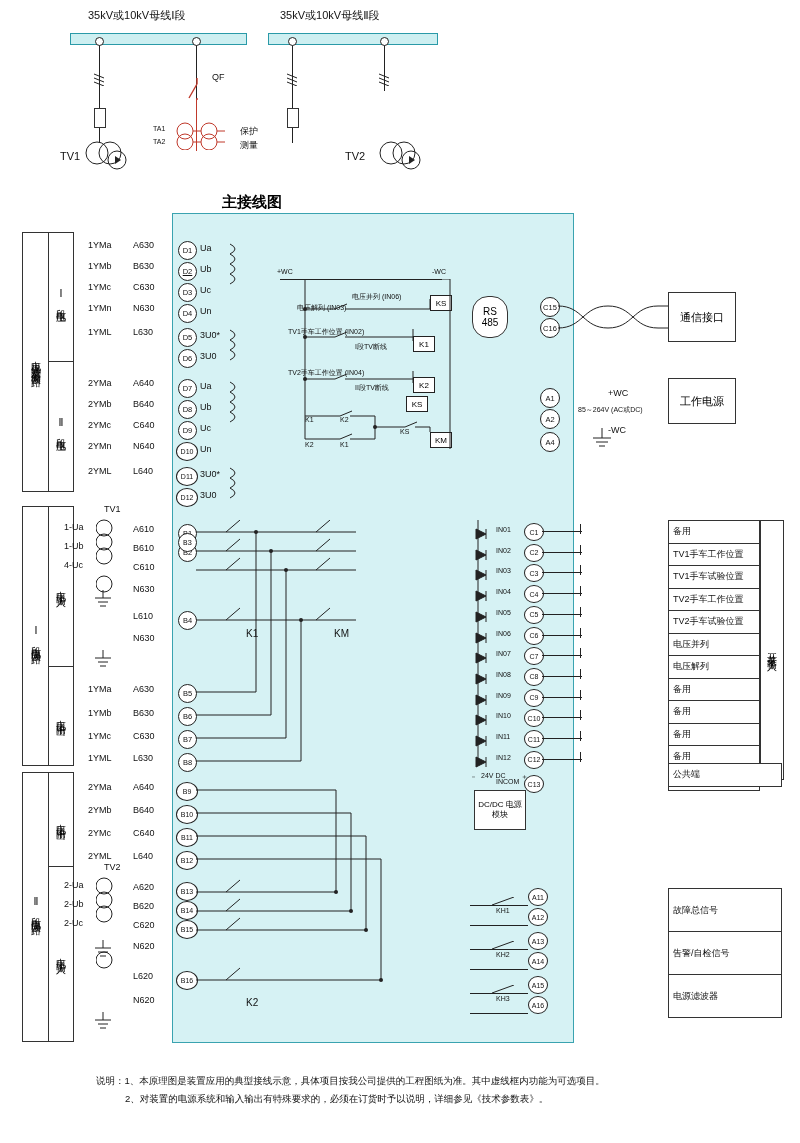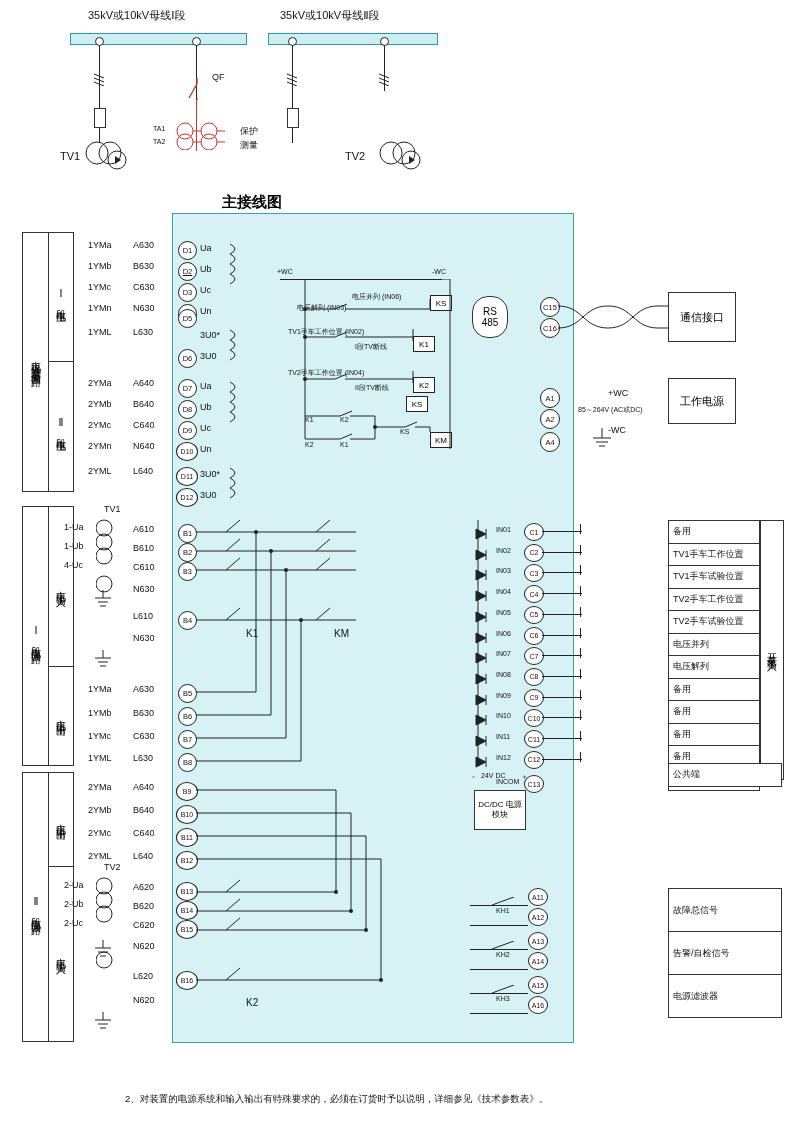--- a/index.html
+++ b/index.html
@@ -151,21 +151,21 @@
   <div class="abs txt" style="left:133px;top:240px;">A630</div>
   <div class="abs txt" style="left:133px;top:261px;">B630</div>
   <div class="abs txt" style="left:133px;top:282px;">C630</div>
   <div class="abs txt" style="left:133px;top:303px;">N630</div>
   <div class="abs txt" style="left:133px;top:327px;">L630</div>
 
   <div class="abs circ" style="left:178px;top:241px;width:17px;height:17px;">D1</div>
   <div class="abs circ" style="left:178px;top:262px;width:17px;height:17px;text-decoration:underline;">D2</div>
   <div class="abs circ" style="left:178px;top:283px;width:17px;height:17px;">D3</div>
   <div class="abs circ" style="left:178px;top:304px;width:17px;height:17px;">D4</div>
-  <div class="abs circ" style="left:178px;top:309px;width:17px;height:17px;">D5</div>
+  <div class="abs circ" style="left:178px;top:328px;width:17px;height:17px;">D5</div>
   <div class="abs circ" style="left:178px;top:349px;width:17px;height:17px;">D6</div>
 
   <div class="abs txt" style="left:200px;top:243px;">Ua</div>
   <div class="abs txt" style="left:200px;top:264px;">Ub</div>
   <div class="abs txt" style="left:200px;top:285px;">Uc</div>
   <div class="abs txt" style="left:200px;top:306px;">Un</div>
   <div class="abs txt" style="left:200px;top:330px;">3U0*</div>
   <div class="abs txt" style="left:200px;top:351px;">3U0</div>
 
   <div class="abs" style="left:228px;top:240px;">
@@ -334,21 +334,21 @@
 
   <div class="abs txt" style="left:133px;top:524px;">A610</div>
   <div class="abs txt" style="left:133px;top:543px;">B610</div>
   <div class="abs txt" style="left:133px;top:562px;">C610</div>
   <div class="abs txt" style="left:133px;top:584px;">N630</div>
   <div class="abs txt" style="left:133px;top:611px;">L610</div>
   <div class="abs txt" style="left:133px;top:633px;">N630</div>
 
   <div class="abs circ" style="left:178px;top:524px;width:17px;height:17px;">B1</div>
   <div class="abs circ" style="left:178px;top:543px;width:17px;height:17px;">B2</div>
-  <div class="abs circ" style="left:178px;top:562px;width:17px;height:17px;font-family:Liberation Mono, monospace;">B3</div>
+  <div class="abs circ" style="left:178px;top:533px;width:17px;height:17px;font-family:Liberation Mono, monospace;">B3</div>
   <div class="abs circ" style="left:178px;top:611px;width:17px;height:17px;">B4</div>
 
   <div class="abs txt" style="left:88px;top:684px;">1YMa</div>
   <div class="abs txt" style="left:88px;top:708px;">1YMb</div>
   <div class="abs txt" style="left:88px;top:731px;">1YMc</div>
   <div class="abs txt" style="left:88px;top:753px;">1YML</div>
 
   <div class="abs txt" style="left:133px;top:684px;">A630</div>
   <div class="abs txt" style="left:133px;top:708px;">B630</div>
   <div class="abs txt" style="left:133px;top:731px;">C630</div>
@@ -687,15 +687,16 @@
         </tr>
         <tr>
           <td style="width:114px;height:42px;">告警/自检信号</td>
         </tr>
         <tr>
           <td style="width:114px;height:42px;">电源滤波器</td>
         </tr>
       </tbody>
   </table>
 
+  <div class="abs footer" style="left:96px;top:1073px;width:690px;">说明：1、本原理图是装置应用的典型接线示意，具体项目按我公司提供的工程图纸为准。其中虚线框内功能为可选项目。</div>
   <div class="abs footer" style="left:125px;top:1091px;width:660px;">2、对装置的电源系统和输入输出有特殊要求的，必须在订货时予以说明，详细参见《技术参数表》。</div>
 
 </div>
 
 </body></html>

